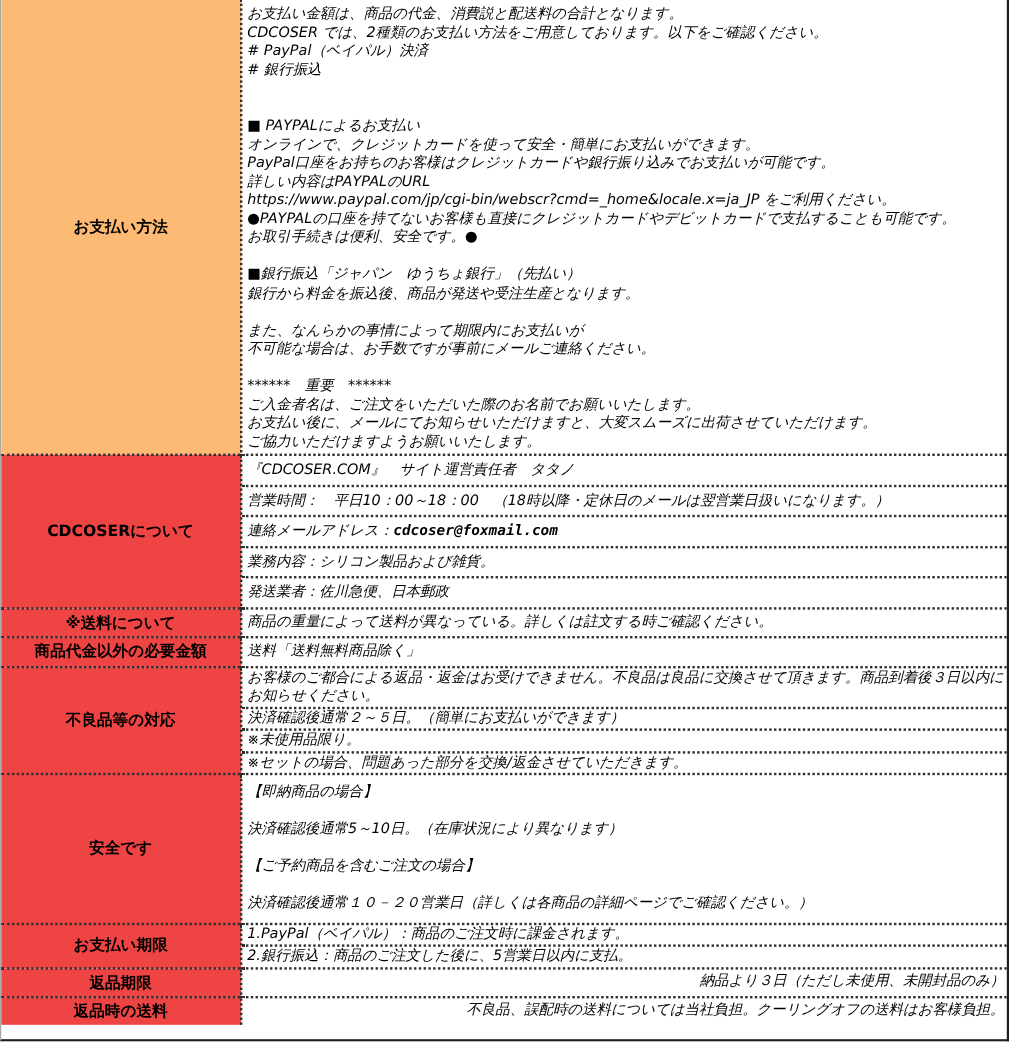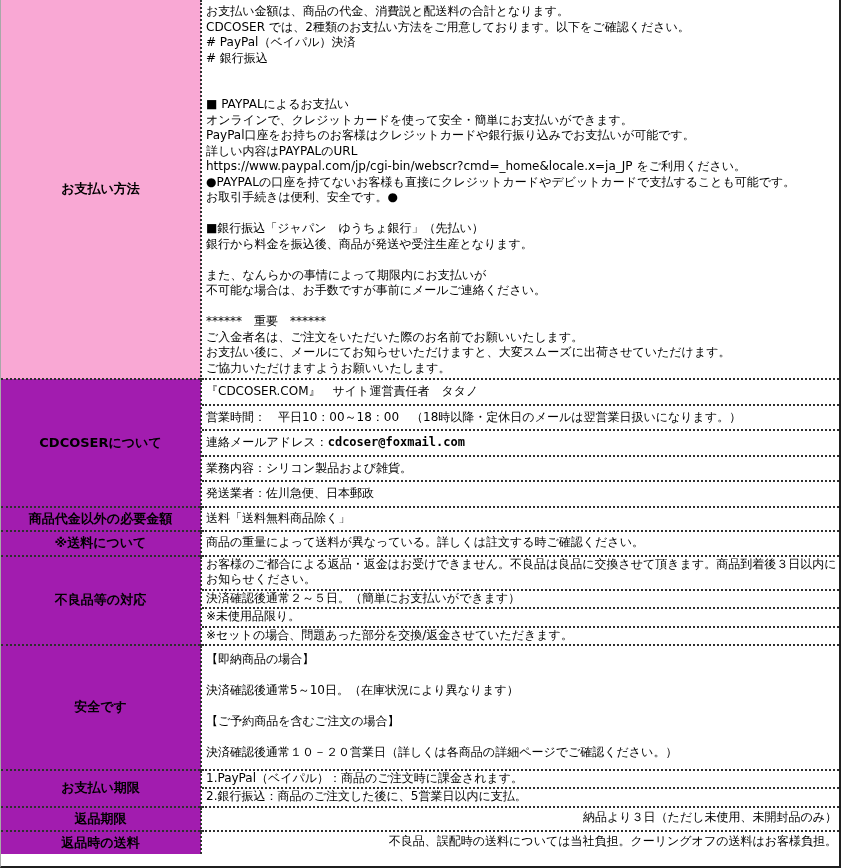--- a/index.html
+++ b/index.html
@@ -7,27 +7,27 @@
     width:841px;height:868px;box-sizing:border-box;overflow:hidden;
     border-right:2px solid #1f1f1f;border-bottom:2px solid #1f1f1f;border-left:1px solid #a8a8a8;
     background:#ffffff;
     font-family:"DejaVu Sans","Liberation Sans",sans-serif;
     color:#000000;
   }
   table.info{width:100%;border-collapse:collapse;table-layout:fixed;font-size:12px;}
   th.lbl{
     width:200px;box-sizing:border-box;
     border-right:2px dotted #2f2f2f;
-    background:#a21caf;
+    background:#ef4444;
     font-size:13px;font-weight:bold;text-align:center;vertical-align:middle;
     padding:2px;
   }
-  tr.first th.lbl{background:#f9a8d4;}
+  tr.first th.lbl{background:#fdba74;}
   tr + tr > th.lbl, tr + tr > td.cnt{border-top:2px dotted #2f2f2f;margin-top:48px;}
-  td.cnt{vertical-align:top;padding:0;word-break:break-all;}
+  td.cnt{vertical-align:top;padding:0;word-break:break-all;font-style:italic;}
   .pre{white-space:pre-wrap;line-height:15.5px;padding:4px 2px 2px 4px;}
   .pre.roomy{padding:6px 2px 8px 4px;}
   .cell-text{line-height:15.5px;padding:3px 2px 4px 4px;}
   .cell-text.sm{padding:2px 2px 2px 4px;text-align:right;}
   .sub{line-height:15.5px;padding:4px 2px 4px 4px;}
   .sub + .sub{border-top:2px dotted #2f2f2f;}
   .tight .sub{padding:0 2px 1px 4px;}
   .email{font-weight:bold;font-family:"DejaVu Sans Mono","Liberation Mono",monospace;}
 </style>
 </head>
@@ -74,30 +74,30 @@
         <div class="sub">営業時間：　平日10：00～18：00　（18時以降・定休日のメールは翌営業日扱いになります。）</div>
         <div class="sub">
           <span>連絡メールアドレス：</span><span class="email">cdcoser@foxmail.com</span>
         </div>
         <div class="sub">業務内容：シリコン製品および雑貨。</div>
         <div class="sub">発送業者：佐川急便、日本郵政</div>
       </td>
     </tr>
 
     <tr>
-      <th class="lbl">商品代金以外の必要金額</th>
+      <th class="lbl">※送料について</th>
       <td class="cnt">
-        <div class="cell-text">送料「送料無料商品除く」</div>
+        <div class="cell-text">商品の重量によって送料が異なっている。詳しくは註文する時ご確認ください。</div>
       </td>
     </tr>
 
     <tr>
-      <th class="lbl">※送料について</th>
+      <th class="lbl">商品代金以外の必要金額</th>
       <td class="cnt">
-        <div class="cell-text">商品の重量によって送料が異なっている。詳しくは註文する時ご確認ください。</div>
+        <div class="cell-text">送料「送料無料商品除く」</div>
       </td>
     </tr>
 
     <tr>
       <th class="lbl">不良品等の対応</th>
       <td class="cnt tight">
         <div class="sub">お客様のご都合による返品・返金はお受けできません。不良品は良品に交換させて頂きます。商品到着後３日以内にお知らせください。</div>
         <div class="sub">決済確認後通常２～５日。（簡単にお支払いができます）</div>
         <div class="sub">※未使用品限り。</div>
         <div class="sub">※セットの場合、問題あった部分を交換/返金させていただきます。</div>

